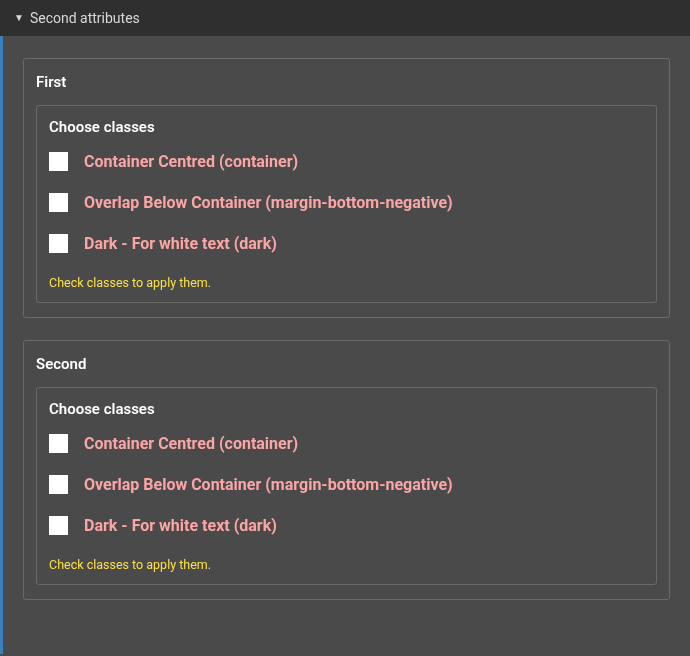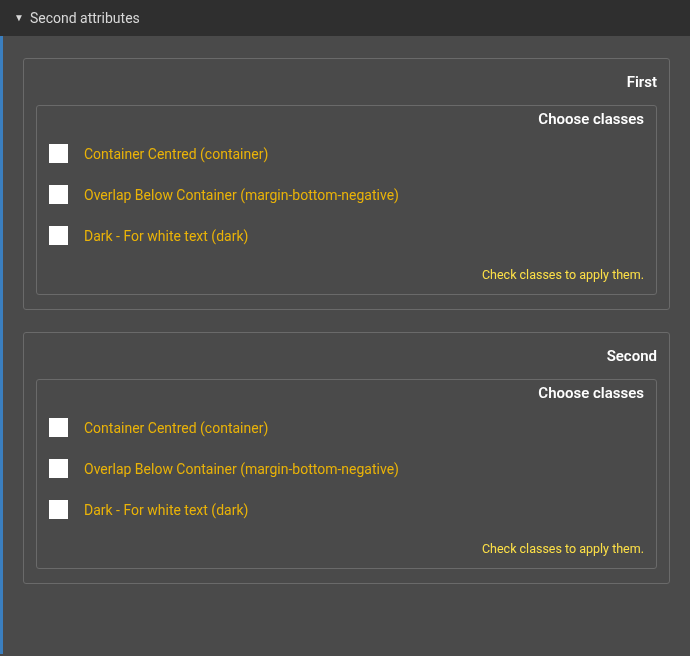--- a/index.html
+++ b/index.html
@@ -31,32 +31,31 @@
     .content {
       border-left: 3px solid #3b7fbf;
       padding: 22px 20px 22px 20px;
       height: calc(100% - 38px);
     }
     .region-group {
       border: 1px solid #6a6a6a;
       border-radius: 3px;
       padding: 14px 12px;
       margin-bottom: 22px;
-      text-align: right;
     }
     .region-title {
       color: #fff;
       font-size: 15px;
       font-weight: 600;
       margin-bottom: 14px;
     }
     .classes-group {
       border: 1px solid #6a6a6a;
       border-radius: 3px;
-      padding: 4px 12px 12px 12px;
+      padding: 12px 12px 12px 12px;
     }
     .classes-title {
       color: #fff;
       font-size: 15px;
       font-weight: 600;
       margin-bottom: 16px;
     }
     .checkbox-row {
       display: flex;
       align-items: center;
@@ -67,23 +66,24 @@
       margin-bottom: 10px;
     }
     .checkbox {
       width: 19px;
       height: 19px;
       background: #fff;
       cursor: pointer;
       flex-shrink: 0;
     }
     .checkbox-label {
-      color: #eab308;
-      font-size: 14px;
+      color: #fca5a5;
+      font-size: 16px;
       cursor: pointer;
+      font-weight: bold;
     }
     .help-text {
       color: #fde047;
       font-size: 12.5px;
     }
   </style>
 </head>
 <body>
 
 <div class="header">

